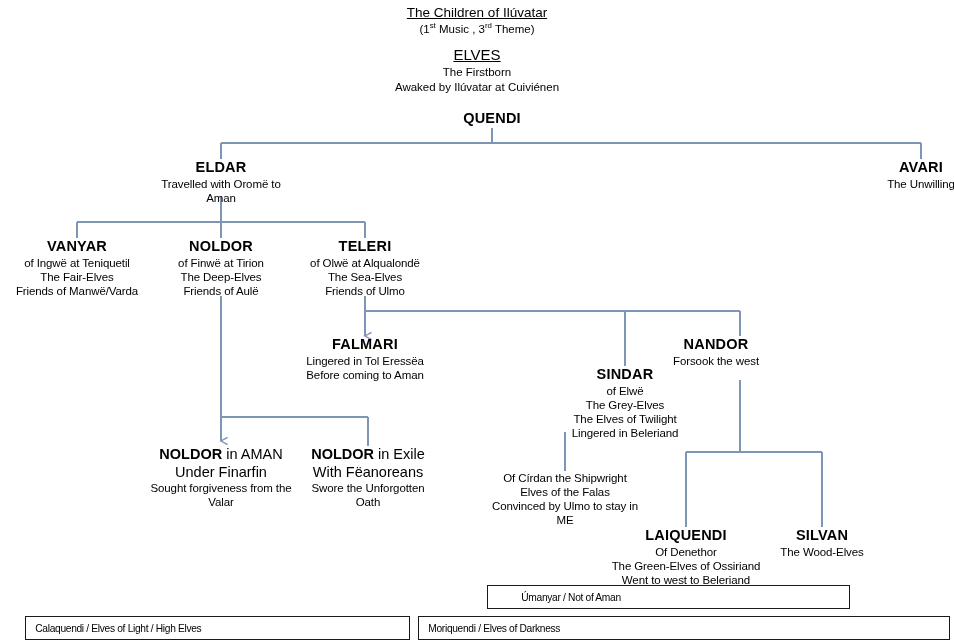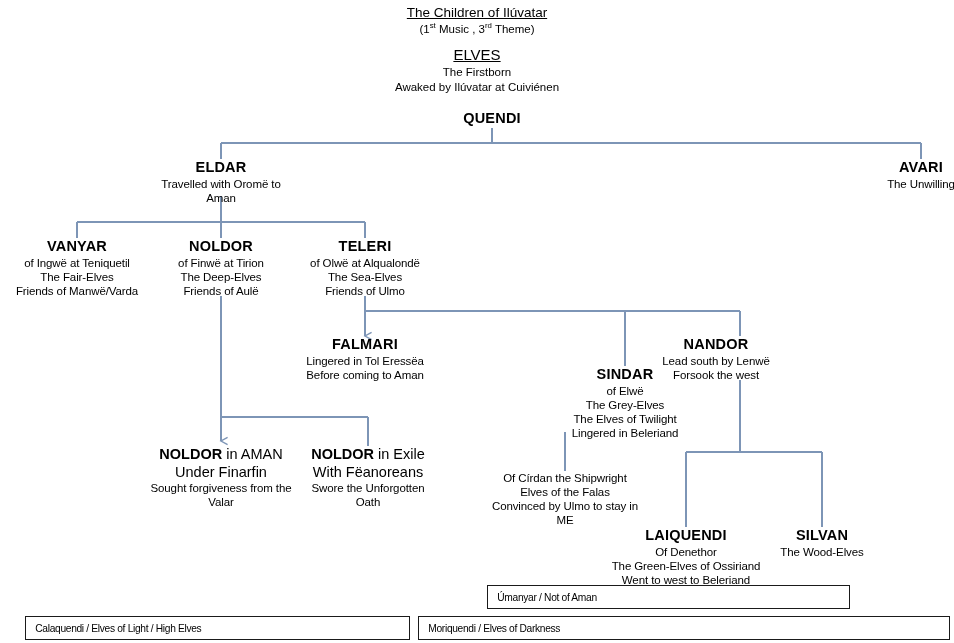--- a/index.html
+++ b/index.html
@@ -222,21 +222,20 @@
   <div class="node" style="left:535px; top:366px; width:180px;">
     <span class="ttl">SINDAR</span>
     <span class="sub">of Elwë</span>
     <span class="sub">The Grey-Elves</span>
     <span class="sub">The Elves of Twilight</span>
     <span class="sub">Lingered in Beleriand</span>
   </div>
 
   <div class="node" style="left:626px; top:336px; width:180px;">
     <span class="ttl">NANDOR</span>
-    <span class="sub">Lead south by Lenwë</span>
     <span class="sub">Forsook the west</span>
   </div>
 
   <div class="node" style="left:146px; top:446px; width:150px; white-space:normal;">
     <span class="ttl2"><b>NOLDOR</b><span> in AMAN</span></span>
     <span class="ttl2sec">Under Finarfin</span>
     <span class="sub">Sought forgiveness from the</span>
     <span class="sub">Valar</span>
   </div>
 
@@ -259,21 +258,21 @@
     <span class="sub">Of Denethor</span>
     <span class="sub">The Green-Elves of Ossiriand</span>
     <span class="sub">Went to west to Beleriand</span>
   </div>
 
   <div class="node" style="left:732px; top:527px; width:180px;">
     <span class="ttl">SILVAN</span>
     <span class="sub">The Wood-Elves</span>
   </div>
 
-  <div class="legend-box" style="left:487px; top:585px; width:363px; height:24px;">
+  <div class="legend-box" style="left:487px; top:585px; width:363px; height:24px;padding-left:24px;">
     <span class="lg-txt">Úmanyar / Not of Aman</span>
   </div>
 
   <div class="legend-box" style="left:25px; top:616px; width:385px; height:24px;">
     <span class="lg-txt">Calaquendi / Elves of Light / High Elves</span>
   </div>
 
   <div class="legend-box" style="left:418px; top:616px; width:532px; height:24px;">
     <span class="lg-txt">Moriquendi / Elves of Darkness</span>
   </div>

